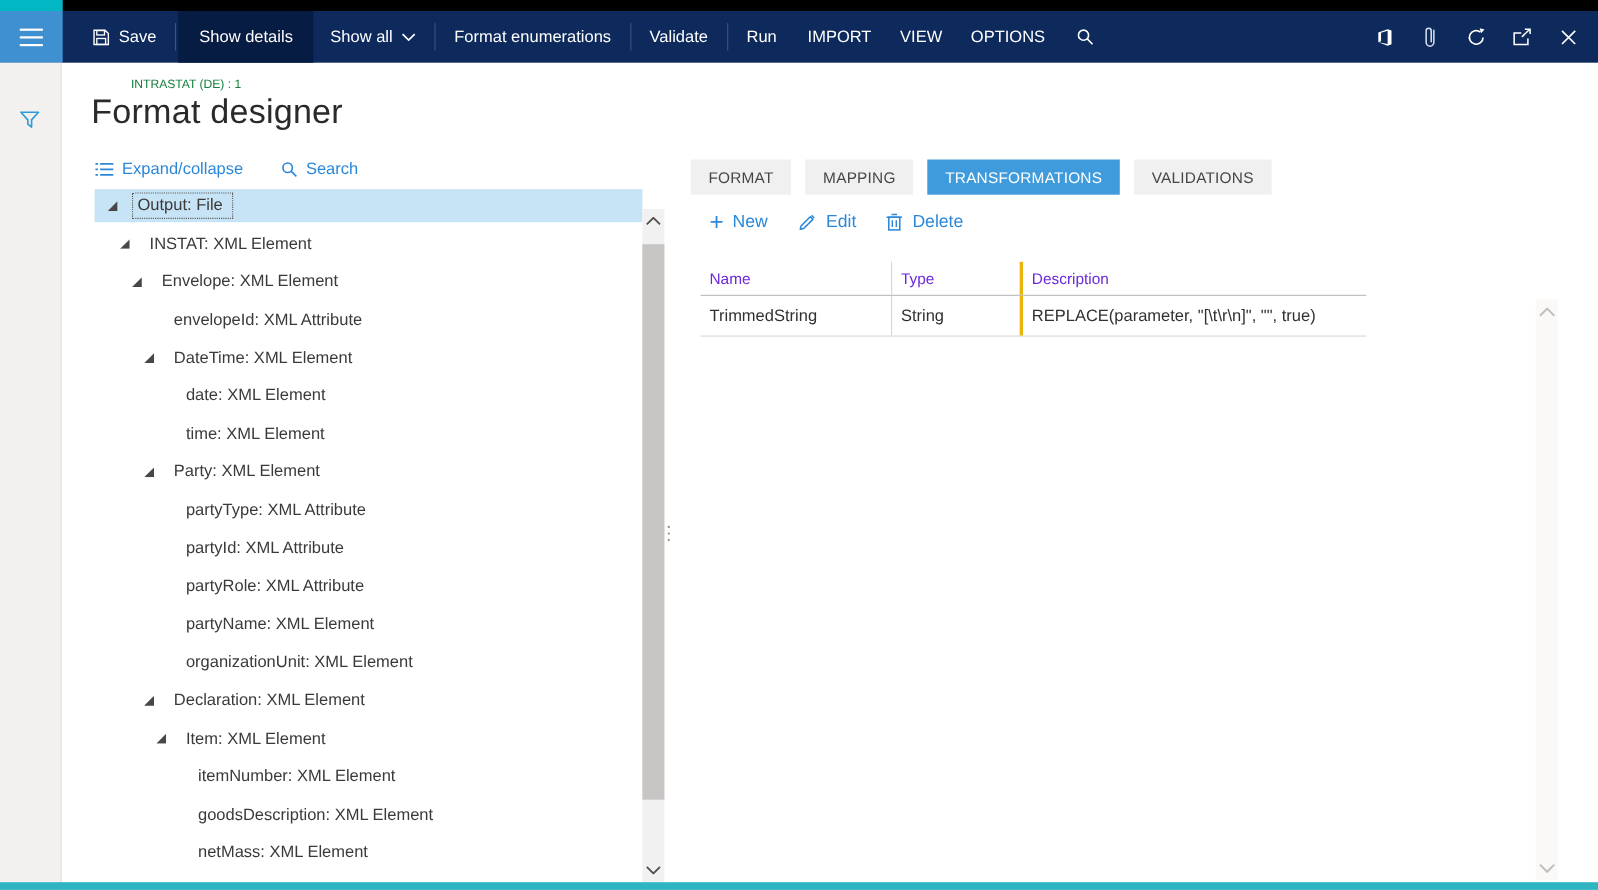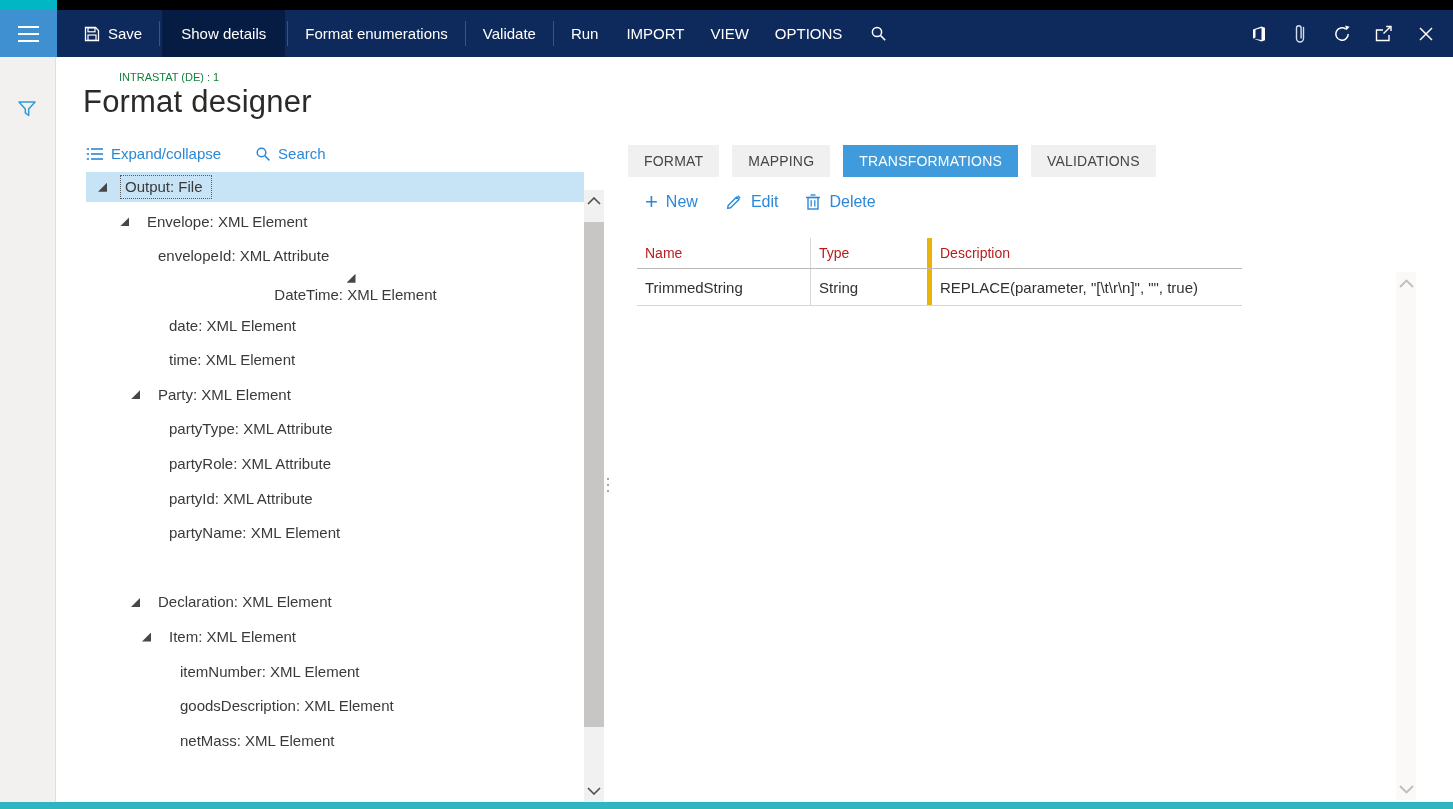--- a/index.html
+++ b/index.html
@@ -63,23 +63,23 @@
   .detail-actions{position:absolute;left:645px;top:193px;display:flex;align-items:center;gap:27px;
     color:#2B88D8;font-size:16px;}
   .action-link{display:flex;align-items:center;gap:8px;cursor:pointer;}
   .plus-glyph{font-size:22px;font-weight:300;line-height:18px;}
   
   .grid{position:absolute;left:637px;top:238px;width:605px;}
   .grid-row{display:flex;}
   .grid-cell{box-sizing:border-box;padding:0 8px;display:flex;align-items:center;white-space:nowrap;overflow:hidden;}
   .grid-cell.c0{width:173px;}
   .grid-cell.c1{width:117px;border-left:1px solid #D8D6D4;}
-  .grid-cell.c2{width:315px;border-left:5px solid #eab308;}
+  .grid-cell.c2{width:315px;border-left:3px solid #eab308;}
   .grid-head{height:30px;border-bottom:1px solid #BDBBB9;}
-  .grid-head .grid-cell{color:#b91c1c;font-size:14px;}
+  .grid-head .grid-cell{color:#6d28d9;font-size:14px;}
   .grid-body{height:36px;border-bottom:1px solid #D8D6D4;}
   .grid-body .grid-cell{color:#323130;font-size:15px;}
   svg{display:block;}
 </style>
 </head>
 <body>
 
 <div class="top-strip">
   <div class="teal-corner"></div>
 </div>
@@ -97,20 +97,28 @@
             <path d="M1.5 1.5 h10 l3 3 v10 h-13 Z" fill="none" stroke="#fff" stroke-width="1.3"></path>
             <rect x="4" y="1.8" width="7" height="4" fill="none" stroke="#fff" stroke-width="1.2"></rect>
             <rect x="4" y="9" width="8" height="5.4" fill="none" stroke="#fff" stroke-width="1.2"></rect>
           </svg>
       </span>
       <span>Save</span>
     </div>
     <div class="bar-sep"></div>
     <div class="bar-btn pressed">
       <span>Show details</span>
+    </div>
+    <div class="bar-btn">
+      <span>Show all</span>
+      <span class="bar-icon">
+        <svg width="13" height="8" viewBox="0 0 13 8">
+            <polyline points="1,1 6.5,6.5 12,1" fill="none" stroke="#fff" stroke-width="1.5"></polyline>
+          </svg>
+      </span>
     </div>
     <div class="bar-sep"></div>
     <div class="bar-btn">
       <span>Format enumerations</span>
     </div>
     <div class="bar-sep"></div>
     <div class="bar-btn">
       <span>Validate</span>
     </div>
     <div class="bar-sep"></div>
@@ -204,29 +212,33 @@
     </span>
     <span>Search</span>
   </div>
 </div>
 
 <div class="tree">
     <div class="tree-row selected" style="padding-left: 12px;">
       <span class="caret"></span>
       <span class="tree-label">Output: File</span>
     </div>
+    <div class="tree-row" style="padding-left: 23px;">
+      <span class="caret"></span>
+      <span class="tree-label">INSTAT: XML Element</span>
+    </div>
     <div class="tree-row" style="padding-left: 34px;">
       <span class="caret"></span>
       <span class="tree-label">Envelope: XML Element</span>
     </div>
     <div class="tree-row" style="padding-left: 45px;">
       <span class="caret empty"></span>
       <span class="tree-label">envelopeId: XML Attribute</span>
     </div>
-    <div class="tree-row" style="padding-left: 45px; flex-direction: column;">
+    <div class="tree-row" style="padding-left: 45px;">
       <span class="caret"></span>
       <span class="tree-label">DateTime: XML Element</span>
     </div>
     <div class="tree-row" style="padding-left: 56px;">
       <span class="caret empty"></span>
       <span class="tree-label">date: XML Element</span>
     </div>
     <div class="tree-row" style="padding-left: 56px;">
       <span class="caret empty"></span>
       <span class="tree-label">time: XML Element</span>
@@ -234,32 +246,33 @@
     <div class="tree-row" style="padding-left: 45px;">
       <span class="caret"></span>
       <span class="tree-label">Party: XML Element</span>
     </div>
     <div class="tree-row" style="padding-left: 56px;">
       <span class="caret empty"></span>
       <span class="tree-label">partyType: XML Attribute</span>
     </div>
     <div class="tree-row" style="padding-left: 56px;">
       <span class="caret empty"></span>
+      <span class="tree-label">partyId: XML Attribute</span>
+    </div>
+    <div class="tree-row" style="padding-left: 56px;">
+      <span class="caret empty"></span>
       <span class="tree-label">partyRole: XML Attribute</span>
     </div>
     <div class="tree-row" style="padding-left: 56px;">
       <span class="caret empty"></span>
-      <span class="tree-label">partyId: XML Attribute</span>
-    </div>
-    <div class="tree-row" style="padding-left: 56px;">
-      <span class="caret empty"></span>
       <span class="tree-label">partyName: XML Element</span>
     </div>
     <div class="tree-row" style="padding-left: 56px;">
       <span class="caret empty"></span>
+      <span class="tree-label">organizationUnit: XML Element</span>
     </div>
     <div class="tree-row" style="padding-left: 45px;">
       <span class="caret"></span>
       <span class="tree-label">Declaration: XML Element</span>
     </div>
     <div class="tree-row" style="padding-left: 56px;">
       <span class="caret"></span>
       <span class="tree-label">Item: XML Element</span>
     </div>
     <div class="tree-row" style="padding-left: 67px;">

